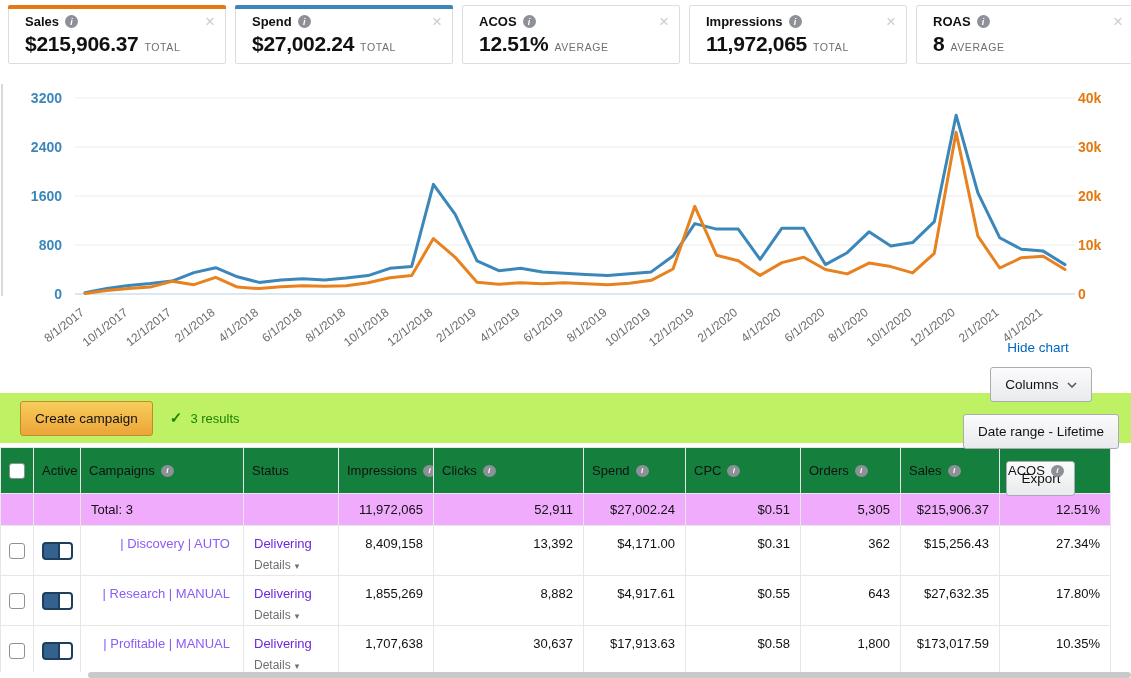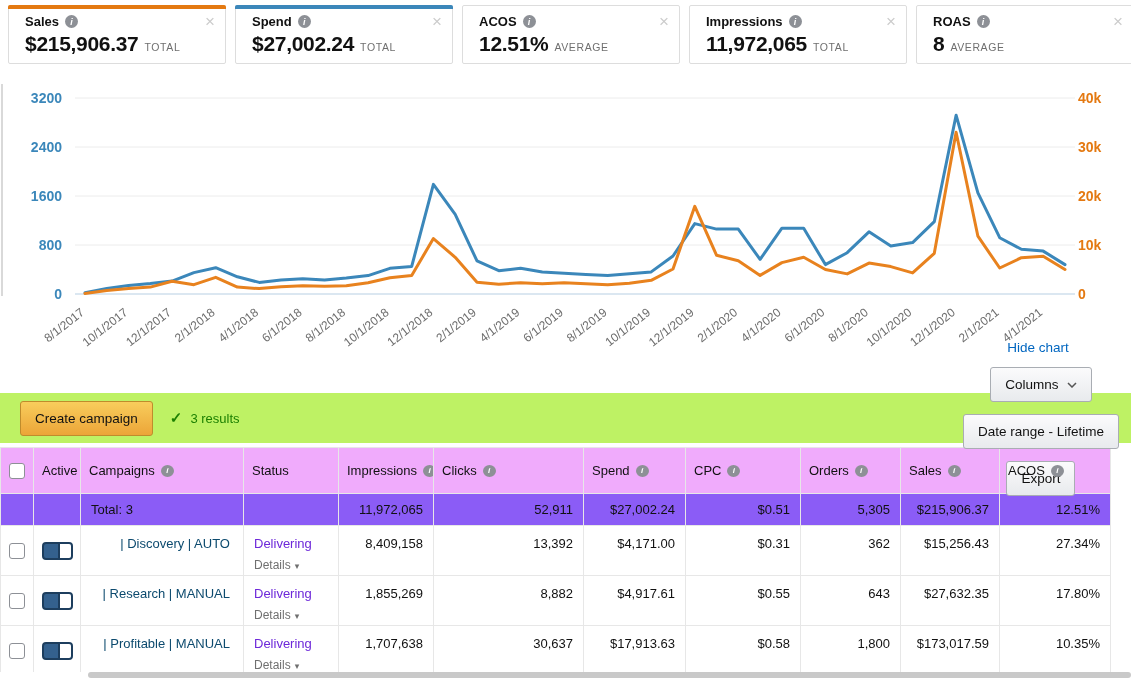--- a/index.html
+++ b/index.html
@@ -42,31 +42,31 @@
                   padding:0 8px 0 33px; font-family:inherit; font-size:13.5px; color:#111; outline:none; }
   .search input::placeholder { color:#767676; }
   .search .mag { position:absolute; left:10px; top:10px; }
   .results { display:flex; align-items:center; gap:8px; color:#1d8102; font-size:13px; }
   .check-glyph { font-weight:bold; font-size:15px; }
   .toolbar-right { margin-left:auto; display:flex; align-items:center; gap:12px;flex-direction:column; }
   .link { color:#0066c0; font-size:13.5px; cursor:pointer; text-decoration:none; margin-right:6px; }
   
   table { border-collapse:collapse; table-layout:fixed; width:1110px; margin-top:4px; font-size:13px; }
   th, td { border:1px solid #e7e7e7; overflow:hidden; white-space:nowrap; }
-  thead th { background:#f0abfc; height:46px; font-weight:normal; text-align:left;
+  thead th { background:#15803d; height:46px; font-weight:normal; text-align:left;
              padding:0 8px; color:#111;text-decoration:underline; }
   thead th .hdr { display:inline-flex; align-items:center; gap:6px; }
   thead th .info-icon, .total-row .info-icon { width:12px; height:12px; font-size:8px; }
   .c-center { text-align:center !important; padding:0 !important; }
-  .total-row td { background:#8b5cf6; height:32px; padding:0 10px; }
+  .total-row td { background:#f0abfc; height:32px; padding:0 10px; }
   .num { text-align:right; }
   tbody tr.data td { height:50px; vertical-align:top; padding:10px 10px 0; }
   tbody tr.data td.c-center { vertical-align:middle; }
   .campaign-cell { text-align:right; padding-right:13px !important; }
-  .campaign-link { color:#0c4a6e; text-decoration:none; cursor:pointer; }
+  .campaign-link { color:#8b5cf6; text-decoration:none; cursor:pointer; }
   .status-text { color:#6d28d9; }
   .details-row { color:#6f6f6f; font-size:12px; margin-top:7px; cursor:pointer; }
   .details-caret { font-size:9px; color:#6f6f6f; }
   .cb { display:inline-block; width:16px; height:16px; background:#fff;
         border:1px solid #8d9096; border-radius:3px; vertical-align:middle; cursor:pointer; }
   .toggle { display:inline-block; position:relative; width:31px; height:18px; background:#34618e;
             border:2px solid #1d3e5e; border-radius:4px; vertical-align:middle; cursor:pointer; }
   .toggle .knob { position:absolute; right:0; top:0; bottom:0; width:13px; background:#fff;
                   border-left:2px solid #1d3e5e; border-radius:0 2px 2px 0; }
   

